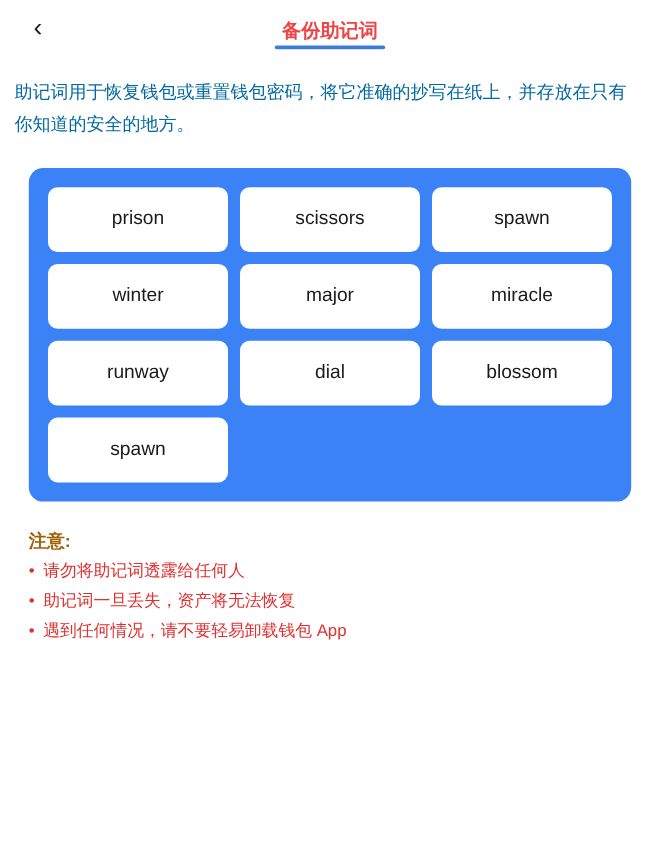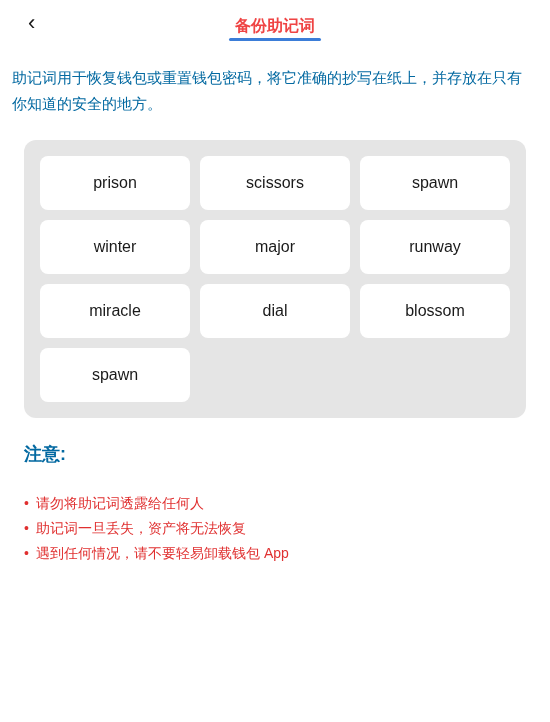--- a/index.html
+++ b/index.html
@@ -57,21 +57,21 @@
 
     .description {
       padding: 20px 24px 16px 12px;
       font-size: 15px;
       line-height: 1.7;
       color: #0369a1;
     }
 
     .mnemonic-grid-container {
       margin: 8px 24px 24px 24px;
-      background: #e5e5e5;
+      background: #3b82f6;
       border-radius: 12px;
       padding: 16px;
     }
 
     .mnemonic-grid {
       display: grid;
       grid-template-columns: repeat(3, 1fr);
       gap: 10px;
     }
 
@@ -85,24 +85,24 @@
       font-size: 16px;
       color: #1a1a1a;
       font-weight: 400;
     }
 
     .notice-section {
       padding: 0 24px 24px 24px;
     }
 
     .notice-title {
-      font-size: 18px;
+      font-size: 15px;
       font-weight: 700;
-      color: #0369a1;
-      margin-bottom: 25px;
+      color: #a16207;
+      margin-bottom: 2px;
     }
 
     .notice-list {
       list-style: none;
     }
 
     .notice-list li {
       font-size: 14px;
       color: #e03030;
       line-height: 1.8;
@@ -127,22 +127,22 @@
 
 <div class="description">助记词用于恢复钱包或重置钱包密码，将它准确的抄写在纸上，并存放在只有你知道的安全的地方。</div>
 
 <div class="mnemonic-grid-container">
   <div class="mnemonic-grid">
   <div class="mnemonic-cell">prison</div>
       <div class="mnemonic-cell">scissors</div>
       <div class="mnemonic-cell">spawn</div>
       <div class="mnemonic-cell">winter</div>
       <div class="mnemonic-cell">major</div>
+      <div class="mnemonic-cell">miracle</div>
       <div class="mnemonic-cell">runway</div>
-      <div class="mnemonic-cell">miracle</div>
       <div class="mnemonic-cell">dial</div>
       <div class="mnemonic-cell">blossom</div>
       <div class="mnemonic-cell">spawn</div>
     </div>
 </div>
 
 <div class="notice-section">
   <div class="notice-title">注意:</div>
   <ul class="notice-list">
   <li>请勿将助记词透露给任何人</li>

